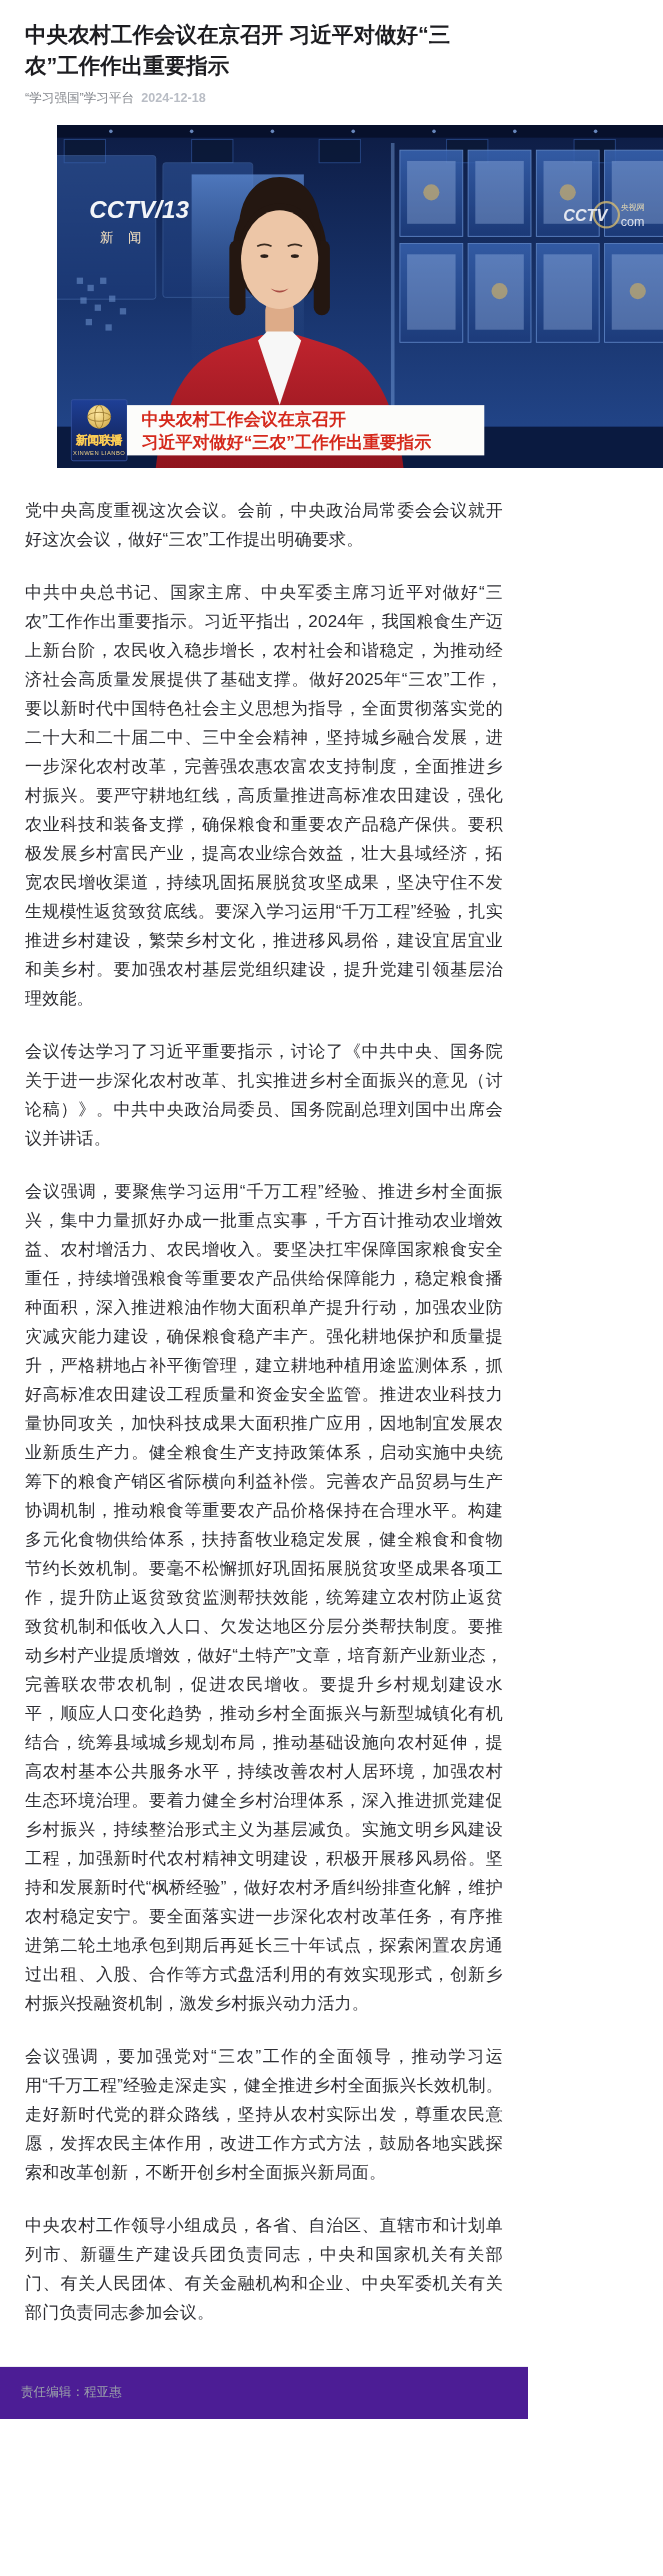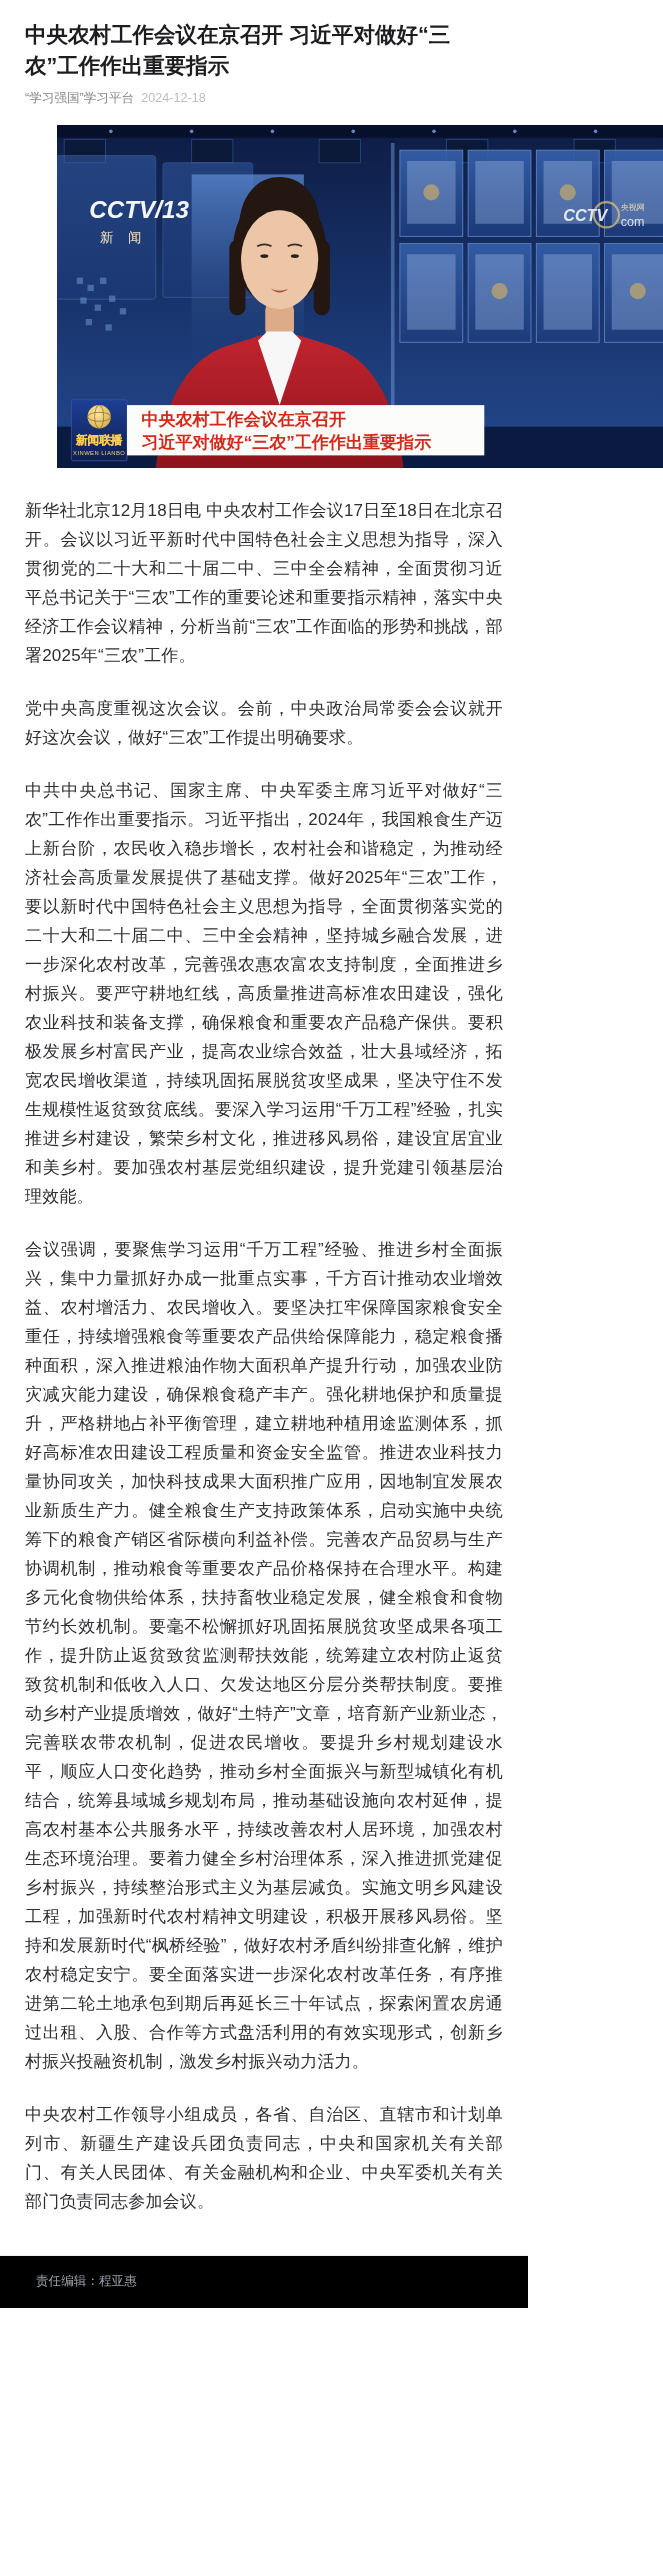--- a/index.html
+++ b/index.html
@@ -1,25 +1,25 @@
 <!DOCTYPE html>
 <html style="font-size:14.4px"><head>
 <meta charset="utf-8">
 <style>
   html,body{margin:0;padding:0;background:#ffffff;}
   body{width:664px;font-family:"Liberation Sans","DejaVu Sans",sans-serif;}
   .page{width:528px;min-height:2576px;display:flex;flex-direction:column;background:#ffffff;}
   .content{padding:0 25px;}
   .article-title{margin:0;padding:20px 0 5.4px;font-size:21.5px;line-height:30.5px;font-weight:700;color:#1d1d21;}
   .meta{font-size:12.6px;color:#84878d;padding:3.6px 0 12.6px;}
-  .meta .date{color:#b9bdc5;margin-left:7.2px;}
+  .meta .date{color:#b9bdc5;margin-left:7.2px;font-weight:bold;}
   .still-wrap{width:614px;height:343px;margin-top:5.4px;overflow:hidden;background:#0369a1;margin-left:32px;}
   .article p{margin:24px 0 0;font-size:17px;line-height:29px;color:#2e2e33;text-align:justify;letter-spacing:0.2px;}
   .article p:first-child{margin-top:28px;}
-  .footer{margin-top:39px;height:52px;background:#000000;border-top:0.9px solid #eceef1;display:flex;align-items:center;padding:0 36px;color:#9aa0aa;font-size:12.6px;}
+  .footer{margin-top:39px;height:52px;background:#4c1d95;border-top:0.9px solid #eceef1;display:flex;align-items:center;padding:0 21px;color:#9aa0aa;font-size:12.6px;}
   svg text{font-family:"Liberation Sans","DejaVu Sans",sans-serif;}
 </style>
 </head>
 <body>
 
 <div class="page">
   <div class="content">
 
     <h1 class="article-title">中央农村工作会议在京召开 习近平对做好“三农”工作作出重要指示</h1>
 
@@ -159,24 +159,25 @@
 
         <g>
           <rect x="78" y="312" width="398" height="56" fill="#fcfcfa"></rect>
           <text x="94" y="334" font-size="19" font-weight="bold" fill="#d5291c">中央农村工作会议在京召开</text>
           <text x="94" y="360" font-size="19" font-weight="bold" fill="#d5291c">习近平对做好“三农”工作作出重要指示</text>
         </g>
       </svg>
     </div>
 
     <div class="article">
-      <p>新华社北京12月18日电 中央农村工作会议17日至18日在北京召开。会议以习近平新时代中国特色社会主义思想为指导，深入贯彻党的二十大和二十届二中、三中全会精神，全面贯彻习近平总书记关于“三农”工作的重要论述和重要指示精神，落实中央经济工作会议精神，分析当前“三农”工作面临的形势和挑战，部署2025年“三农”工作。</p>
       <p>党中央高度重视这次会议。会前，中央政治局常委会会议就开好这次会议，做好“三农”工作提出明确要求。</p>
       <p>中共中央总书记、国家主席、中央军委主席习近平对做好“三农”工作作出重要指示。习近平指出，2024年，我国粮食生产迈上新台阶，农民收入稳步增长，农村社会和谐稳定，为推动经济社会高质量发展提供了基础支撑。做好2025年“三农”工作，要以新时代中国特色社会主义思想为指导，全面贯彻落实党的二十大和二十届二中、三中全会精神，坚持城乡融合发展，进一步深化农村改革，完善强农惠农富农支持制度，全面推进乡村振兴。要严守耕地红线，高质量推进高标准农田建设，强化农业科技和装备支撑，确保粮食和重要农产品稳产保供。要积极发展乡村富民产业，提高农业综合效益，壮大县域经济，拓宽农民增收渠道，持续巩固拓展脱贫攻坚成果，坚决守住不发生规模性返贫致贫底线。要深入学习运用“千万工程”经验，扎实推进乡村建设，繁荣乡村文化，推进移风易俗，建设宜居宜业和美乡村。要加强农村基层党组织建设，提升党建引领基层治理效能。</p>
+      <p>会议传达学习了习近平重要指示，讨论了《中共中央、国务院关于进一步深化农村改革、扎实推进乡村全面振兴的意见（讨论稿）》。中共中央政治局委员、国务院副总理刘国中出席会议并讲话。</p>
       <p>会议强调，要聚焦学习运用“千万工程”经验、推进乡村全面振兴，集中力量抓好办成一批重点实事，千方百计推动农业增效益、农村增活力、农民增收入。要坚决扛牢保障国家粮食安全重任，持续增强粮食等重要农产品供给保障能力，稳定粮食播种面积，深入推进粮油作物大面积单产提升行动，加强农业防灾减灾能力建设，确保粮食稳产丰产。强化耕地保护和质量提升，严格耕地占补平衡管理，建立耕地种植用途监测体系，抓好高标准农田建设工程质量和资金安全监管。推进农业科技力量协同攻关，加快科技成果大面积推广应用，因地制宜发展农业新质生产力。健全粮食生产支持政策体系，启动实施中央统筹下的粮食产销区省际横向利益补偿。完善农产品贸易与生产协调机制，推动粮食等重要农产品价格保持在合理水平。构建多元化食物供给体系，扶持畜牧业稳定发展，健全粮食和食物节约长效机制。要毫不松懈抓好巩固拓展脱贫攻坚成果各项工作，提升防止返贫致贫监测帮扶效能，统筹建立农村防止返贫致贫机制和低收入人口、欠发达地区分层分类帮扶制度。要推动乡村产业提质增效，做好“土特产”文章，培育新产业新业态，完善联农带农机制，促进农民增收。要提升乡村规划建设水平，顺应人口变化趋势，推动乡村全面振兴与新型城镇化有机结合，统筹县域城乡规划布局，推动基础设施向农村延伸，提高农村基本公共服务水平，持续改善农村人居环境，加强农村生态环境治理。要着力健全乡村治理体系，深入推进抓党建促乡村振兴，持续整治形式主义为基层减负。实施文明乡风建设工程，加强新时代农村精神文明建设，积极开展移风易俗。坚持和发展新时代“枫桥经验”，做好农村矛盾纠纷排查化解，维护农村稳定安宁。要全面落实进一步深化农村改革任务，有序推进第二轮土地承包到期后再延长三十年试点，探索闲置农房通过出租、入股、合作等方式盘活利用的有效实现形式，创新乡村振兴投融资机制，激发乡村振兴动力活力。</p>
+      <p>会议强调，要加强党对“三农”工作的全面领导，推动学习运用“千万工程”经验走深走实，健全推进乡村全面振兴长效机制。走好新时代党的群众路线，坚持从农村实际出发，尊重农民意愿，发挥农民主体作用，改进工作方式方法，鼓励各地实践探索和改革创新，不断开创乡村全面振兴新局面。</p>
       <p>中央农村工作领导小组成员，各省、自治区、直辖市和计划单列市、新疆生产建设兵团负责同志，中央和国家机关有关部门、有关人民团体、有关金融机构和企业、中央军委机关有关部门负责同志参加会议。</p>
     </div>
   </div>
 
   <div class="footer">
     <span>责任编辑：程亚惠</span>
   </div>
 </div>
 
 

